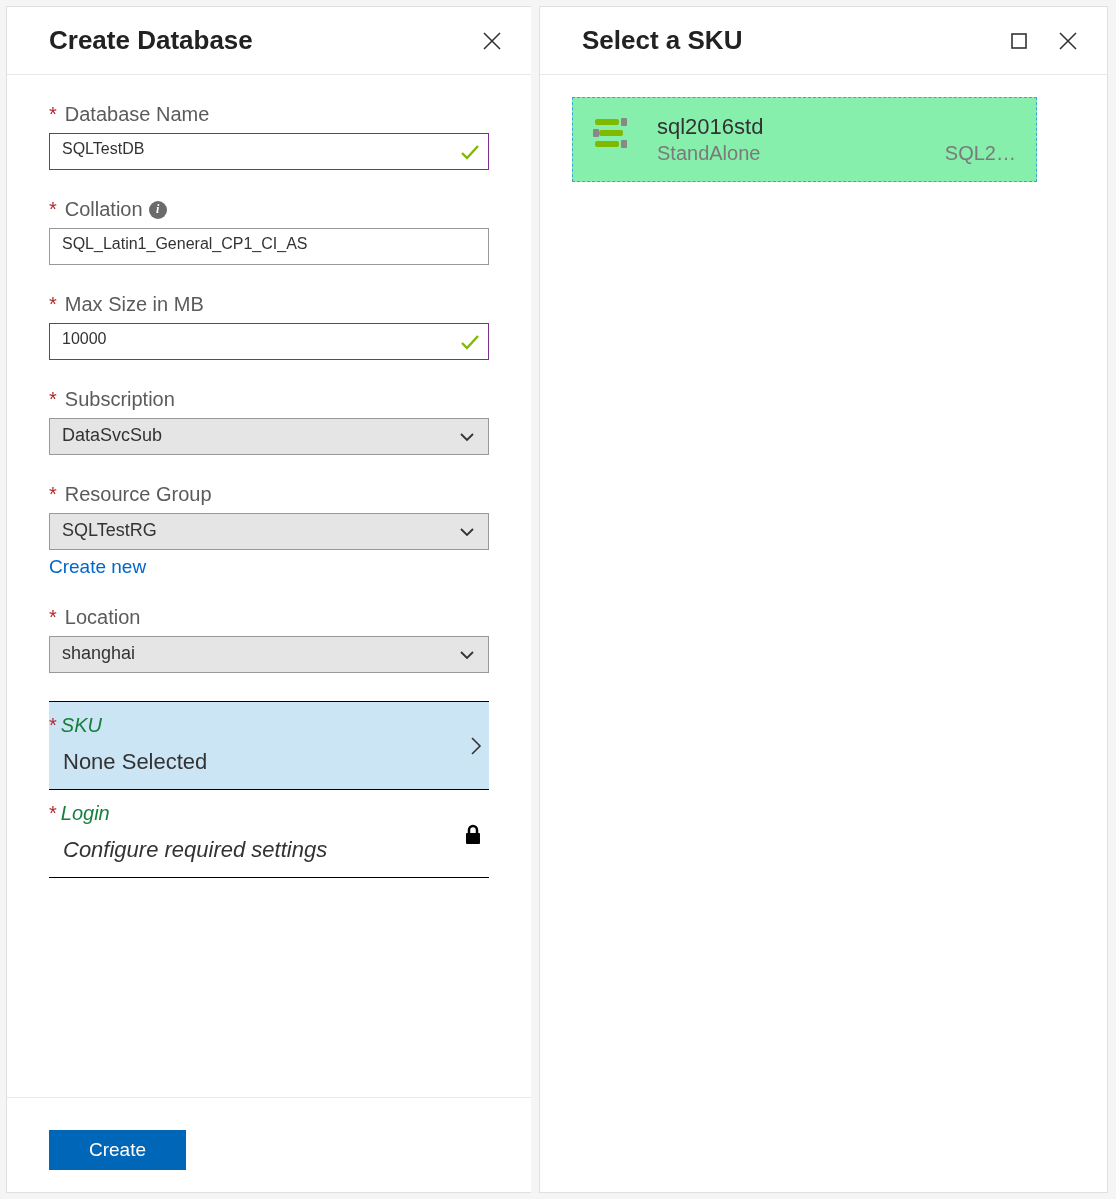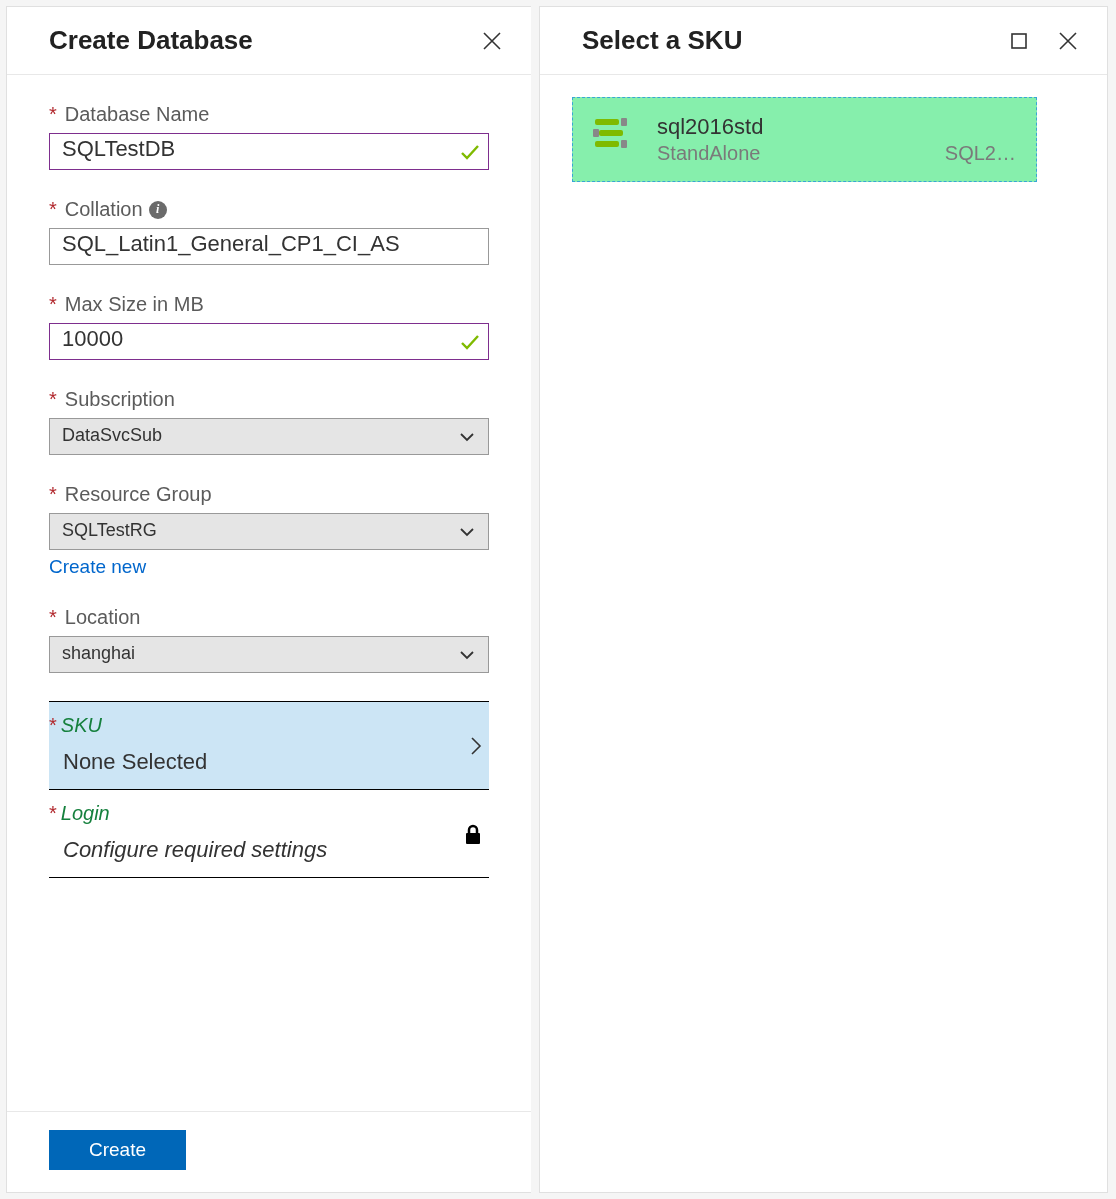--- a/index.html
+++ b/index.html
@@ -98,21 +98,21 @@
       font-family: Georgia, serif;
     }
     .input-wrap {
       position: relative;
     }
     .text-input {
       width: 100%;
       height: 37px;
       border: 1px solid #999;
       padding: 6px 38px 11px 12px;
-      font-size: 22px;
+      font-size: 16px;
       color: #333;
       outline: none;
     }
     .text-input.valid {
       border-color: #7e2e8e;
     }
     .check-icon {
       position: absolute;
       right: 8px;
       top: 50%;
@@ -178,21 +178,21 @@
     .nav-row .req-inline {
       color: #b2292e;
       font-size: 20px;
       margin-right: 4px;
     }
     .nav-row-top {
       display: flex;
       align-items: baseline;
     }
     .panel-footer {
-      padding: 18px 42px 22px 42px;
+      padding: 32px 42px 22px 42px;
       border-top: 1px solid #e8e8e8;
     }
     .primary-btn {
       background: #0067b8;
       color: #fff;
       border: none;
       font-size: 19px;
       padding: 9px 40px;
       cursor: pointer;
     }

